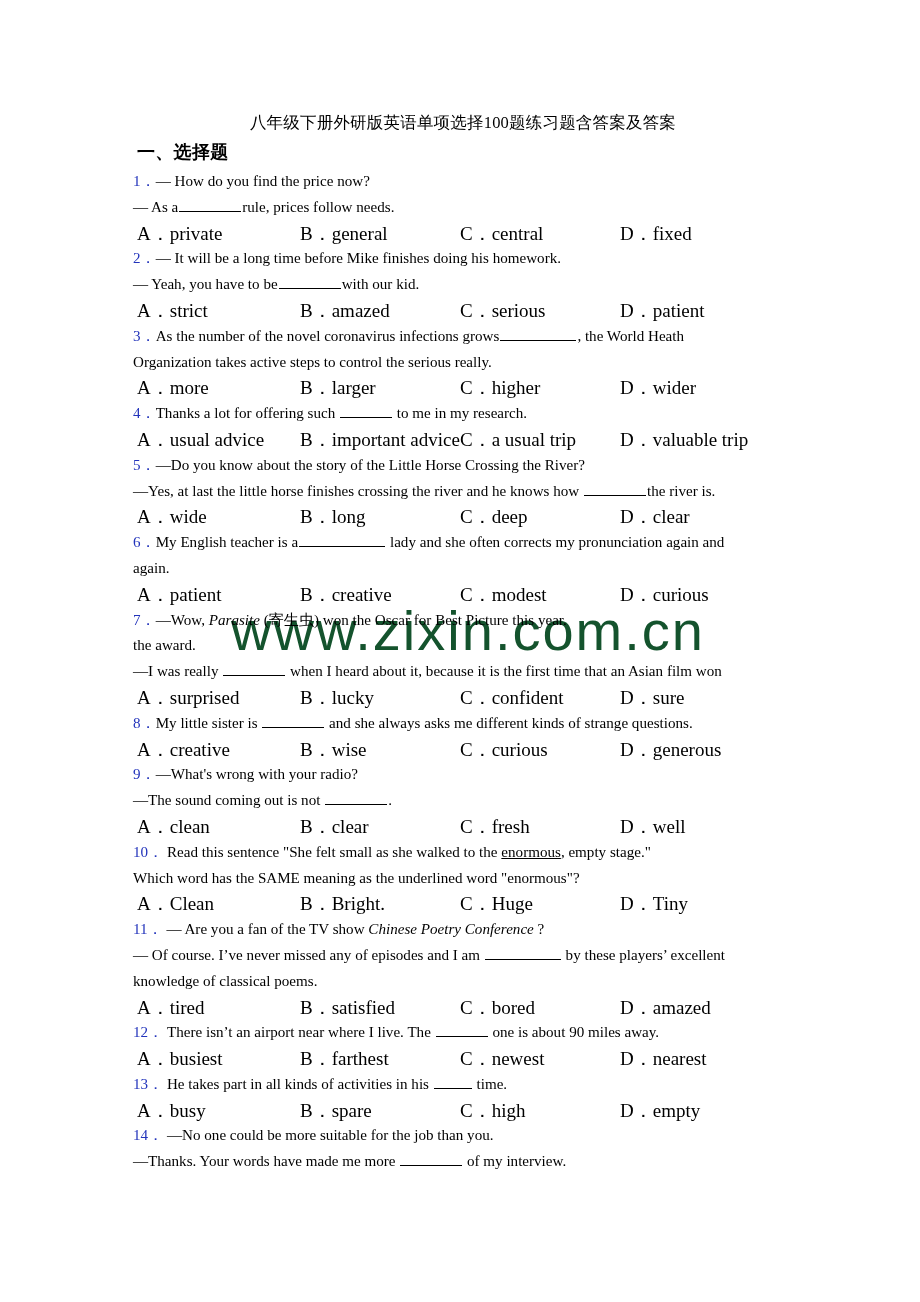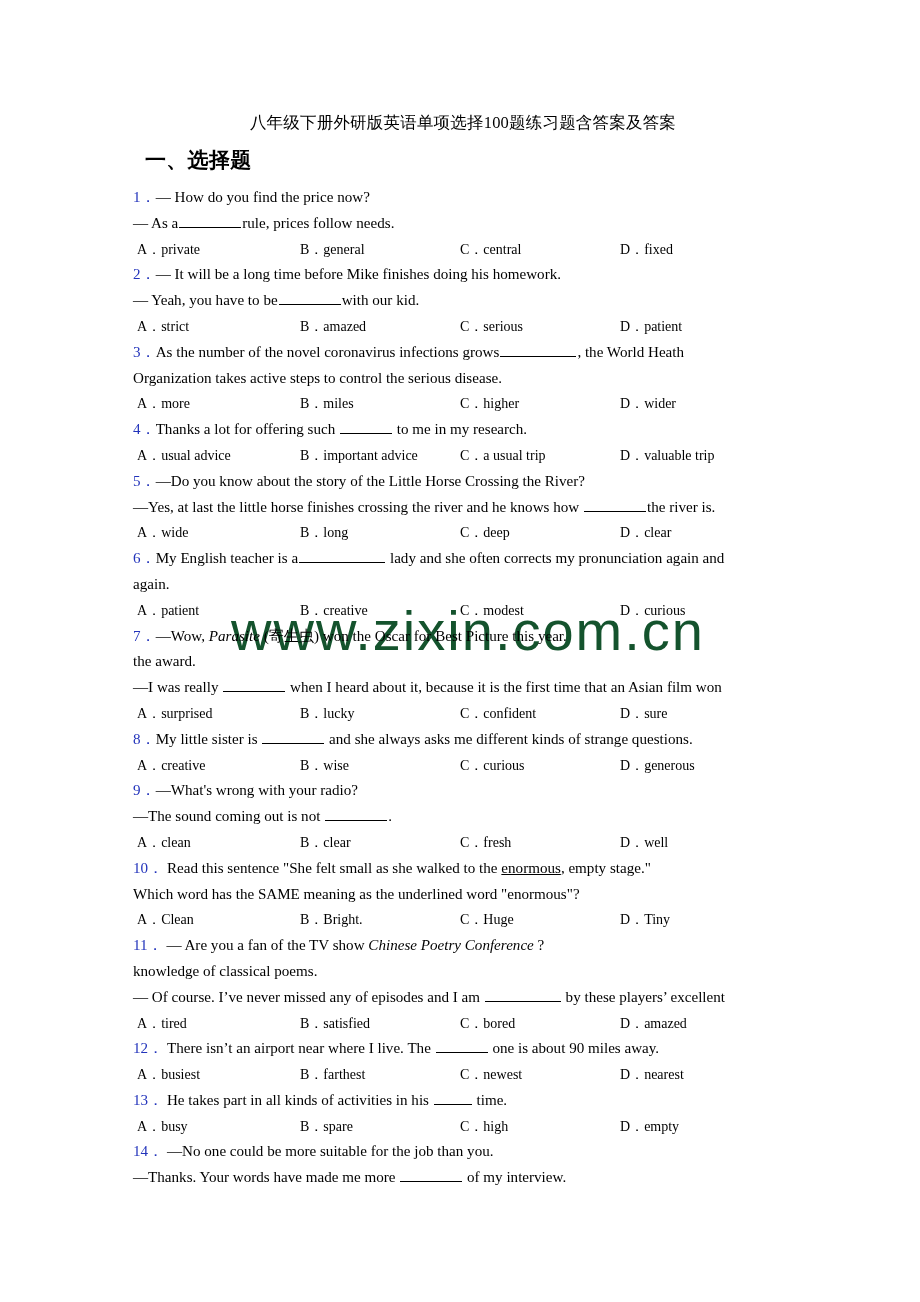--- a/index.html
+++ b/index.html
@@ -54,24 +54,24 @@
     text-align: center;
     font-size: 16.5px;
     font-weight: 400;
     line-height: 26px;
     margin: 0 0 0 0;
     letter-spacing: 0.2px;
     font-family: "Liberation Serif", "DejaVu Serif", serif;
   }
 
   .section-head {
-    font-size: 21px;
+    font-size: 18px;
     font-weight: 700;
     line-height: 25px;
-    margin: 12px;
+    margin: 4px;
     letter-spacing: 0.3px;
   }
 
   .q-block { margin: 0; }
 
   .line {
     font-size: 15.1px;
     line-height: 25.8px;
     white-space: normal;
     margin: 0;
@@ -95,21 +95,21 @@
   .b-lg { width: 76px; }
   .b-xl { width: 86px; }
 
   .ital { font-style: italic; }
   .uline { text-decoration: underline; }
 
   
   .opts {
     display: block;
     position: relative;
-    font-size: 14px;
+    font-size: 19px;
     line-height: 25.8px;
     height: 25.8px;
   }
   .opt {
     position: absolute;
     top: 0;
     white-space: nowrap;
   }
   .opt.c1 { left: 4px; }
   .opt.c2 { left: 167px; }
@@ -148,24 +148,24 @@
       <div class="opts">
         <span class="opt c1"><span class="optlab">A．</span><span class="opttxt">strict</span></span>
         <span class="opt c2"><span class="optlab">B．</span><span class="opttxt">amazed</span></span>
         <span class="opt c3"><span class="optlab">C．</span><span class="opttxt">serious</span></span>
         <span class="opt c4"><span class="optlab">D．</span><span class="opttxt">patient</span></span>
       </div>
     </div>
 
     <div class="q-block">
       <div class="line"><span class="qnum">3．</span><span>As the number of the novel coronavirus infections grows</span><span class="blank b-lg"></span><span>, the World Heath</span></div>
-      <div class="line"><span>Organization takes active steps to control the serious disease.</span></div>
+      <div class="line"><span>Organization takes active steps to control the serious really.</span></div>
       <div class="opts">
         <span class="opt c1"><span class="optlab">A．</span><span class="opttxt">more</span></span>
-        <span class="opt c2"><span class="optlab">B．</span><span class="opttxt">miles</span></span>
+        <span class="opt c2"><span class="optlab">B．</span><span class="opttxt">larger</span></span>
         <span class="opt c3"><span class="optlab">C．</span><span class="opttxt">higher</span></span>
         <span class="opt c4"><span class="optlab">D．</span><span class="opttxt">wider</span></span>
       </div>
     </div>
 
     <div class="q-block">
       <div class="line"><span class="qnum">4．</span><span>Thanks a lot for offering such</span>&nbsp;<span class="blank b-sm"></span>&nbsp;<span>to me in my research.</span></div>
       <div class="opts">
         <span class="opt c1"><span class="optlab">A．</span><span class="opttxt">usual advice</span></span>
         <span class="opt c2"><span class="optlab">B．</span><span class="opttxt">important advice</span></span>
@@ -235,22 +235,22 @@
       <div class="opts">
         <span class="opt c1"><span class="optlab">A．</span><span class="opttxt">Clean</span></span>
         <span class="opt c2"><span class="optlab">B．</span><span class="opttxt">Bright.</span></span>
         <span class="opt c3"><span class="optlab">C．</span><span class="opttxt">Huge</span></span>
         <span class="opt c4"><span class="optlab">D．</span><span class="opttxt">Tiny</span></span>
       </div>
     </div>
 
     <div class="q-block">
       <div class="line"><span class="qnum">11．</span>&nbsp;<span>— Are you a fan of the TV show</span>&nbsp;<span class="ital">Chinese Poetry Conference</span>&nbsp;<span>?</span></div>
+      <div class="line"><span>— Of course. I’ve never missed any of episodes and I am</span>&nbsp;<span class="blank b-lg"></span>&nbsp;<span>by these players’ excellent</span></div>
       <div class="line"><span>knowledge of classical poems.</span></div>
-      <div class="line"><span>— Of course. I’ve never missed any of episodes and I am</span>&nbsp;<span class="blank b-lg"></span>&nbsp;<span>by these players’ excellent</span></div>
       <div class="opts">
         <span class="opt c1"><span class="optlab">A．</span><span class="opttxt">tired</span></span>
         <span class="opt c2"><span class="optlab">B．</span><span class="opttxt">satisfied</span></span>
         <span class="opt c3"><span class="optlab">C．</span><span class="opttxt">bored</span></span>
         <span class="opt c4"><span class="optlab">D．</span><span class="opttxt">amazed</span></span>
       </div>
     </div>
 
     <div class="q-block">
       <div class="line"><span class="qnum">12．</span>&nbsp;<span>There isn’t an airport near where I live. The</span>&nbsp;<span class="blank b-sm"></span>&nbsp;<span>one is about 90 miles away.</span></div>

